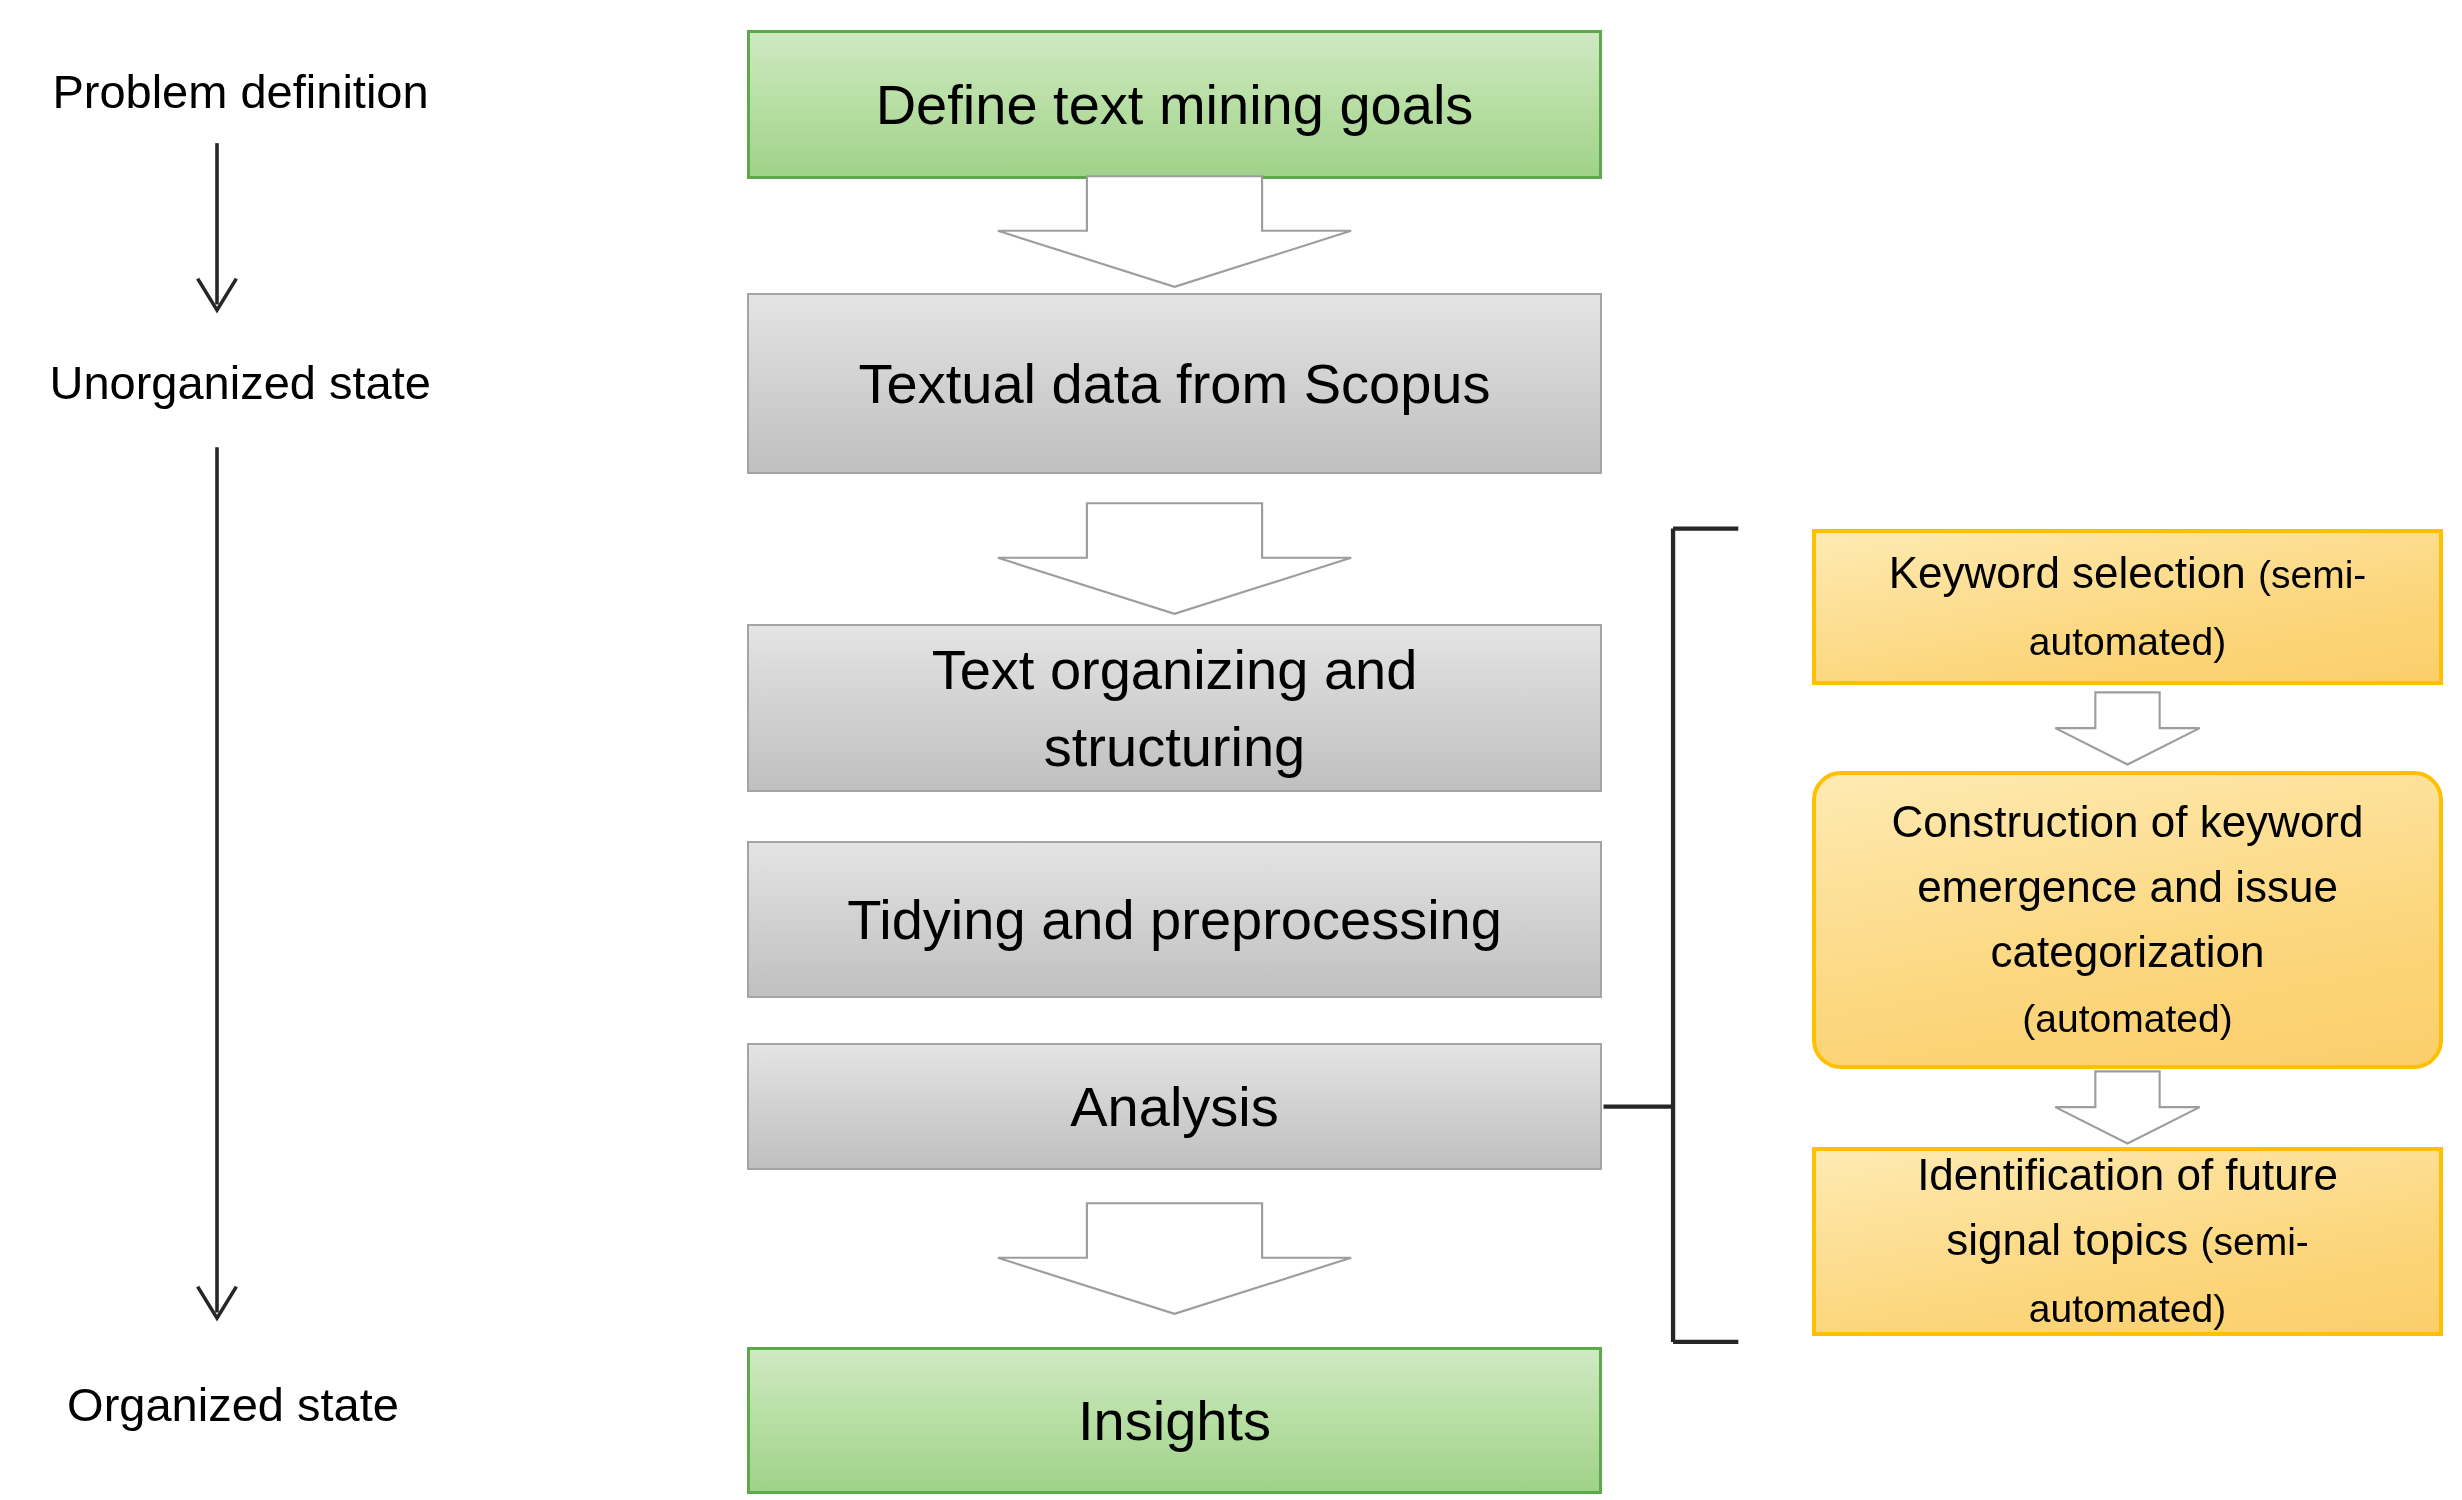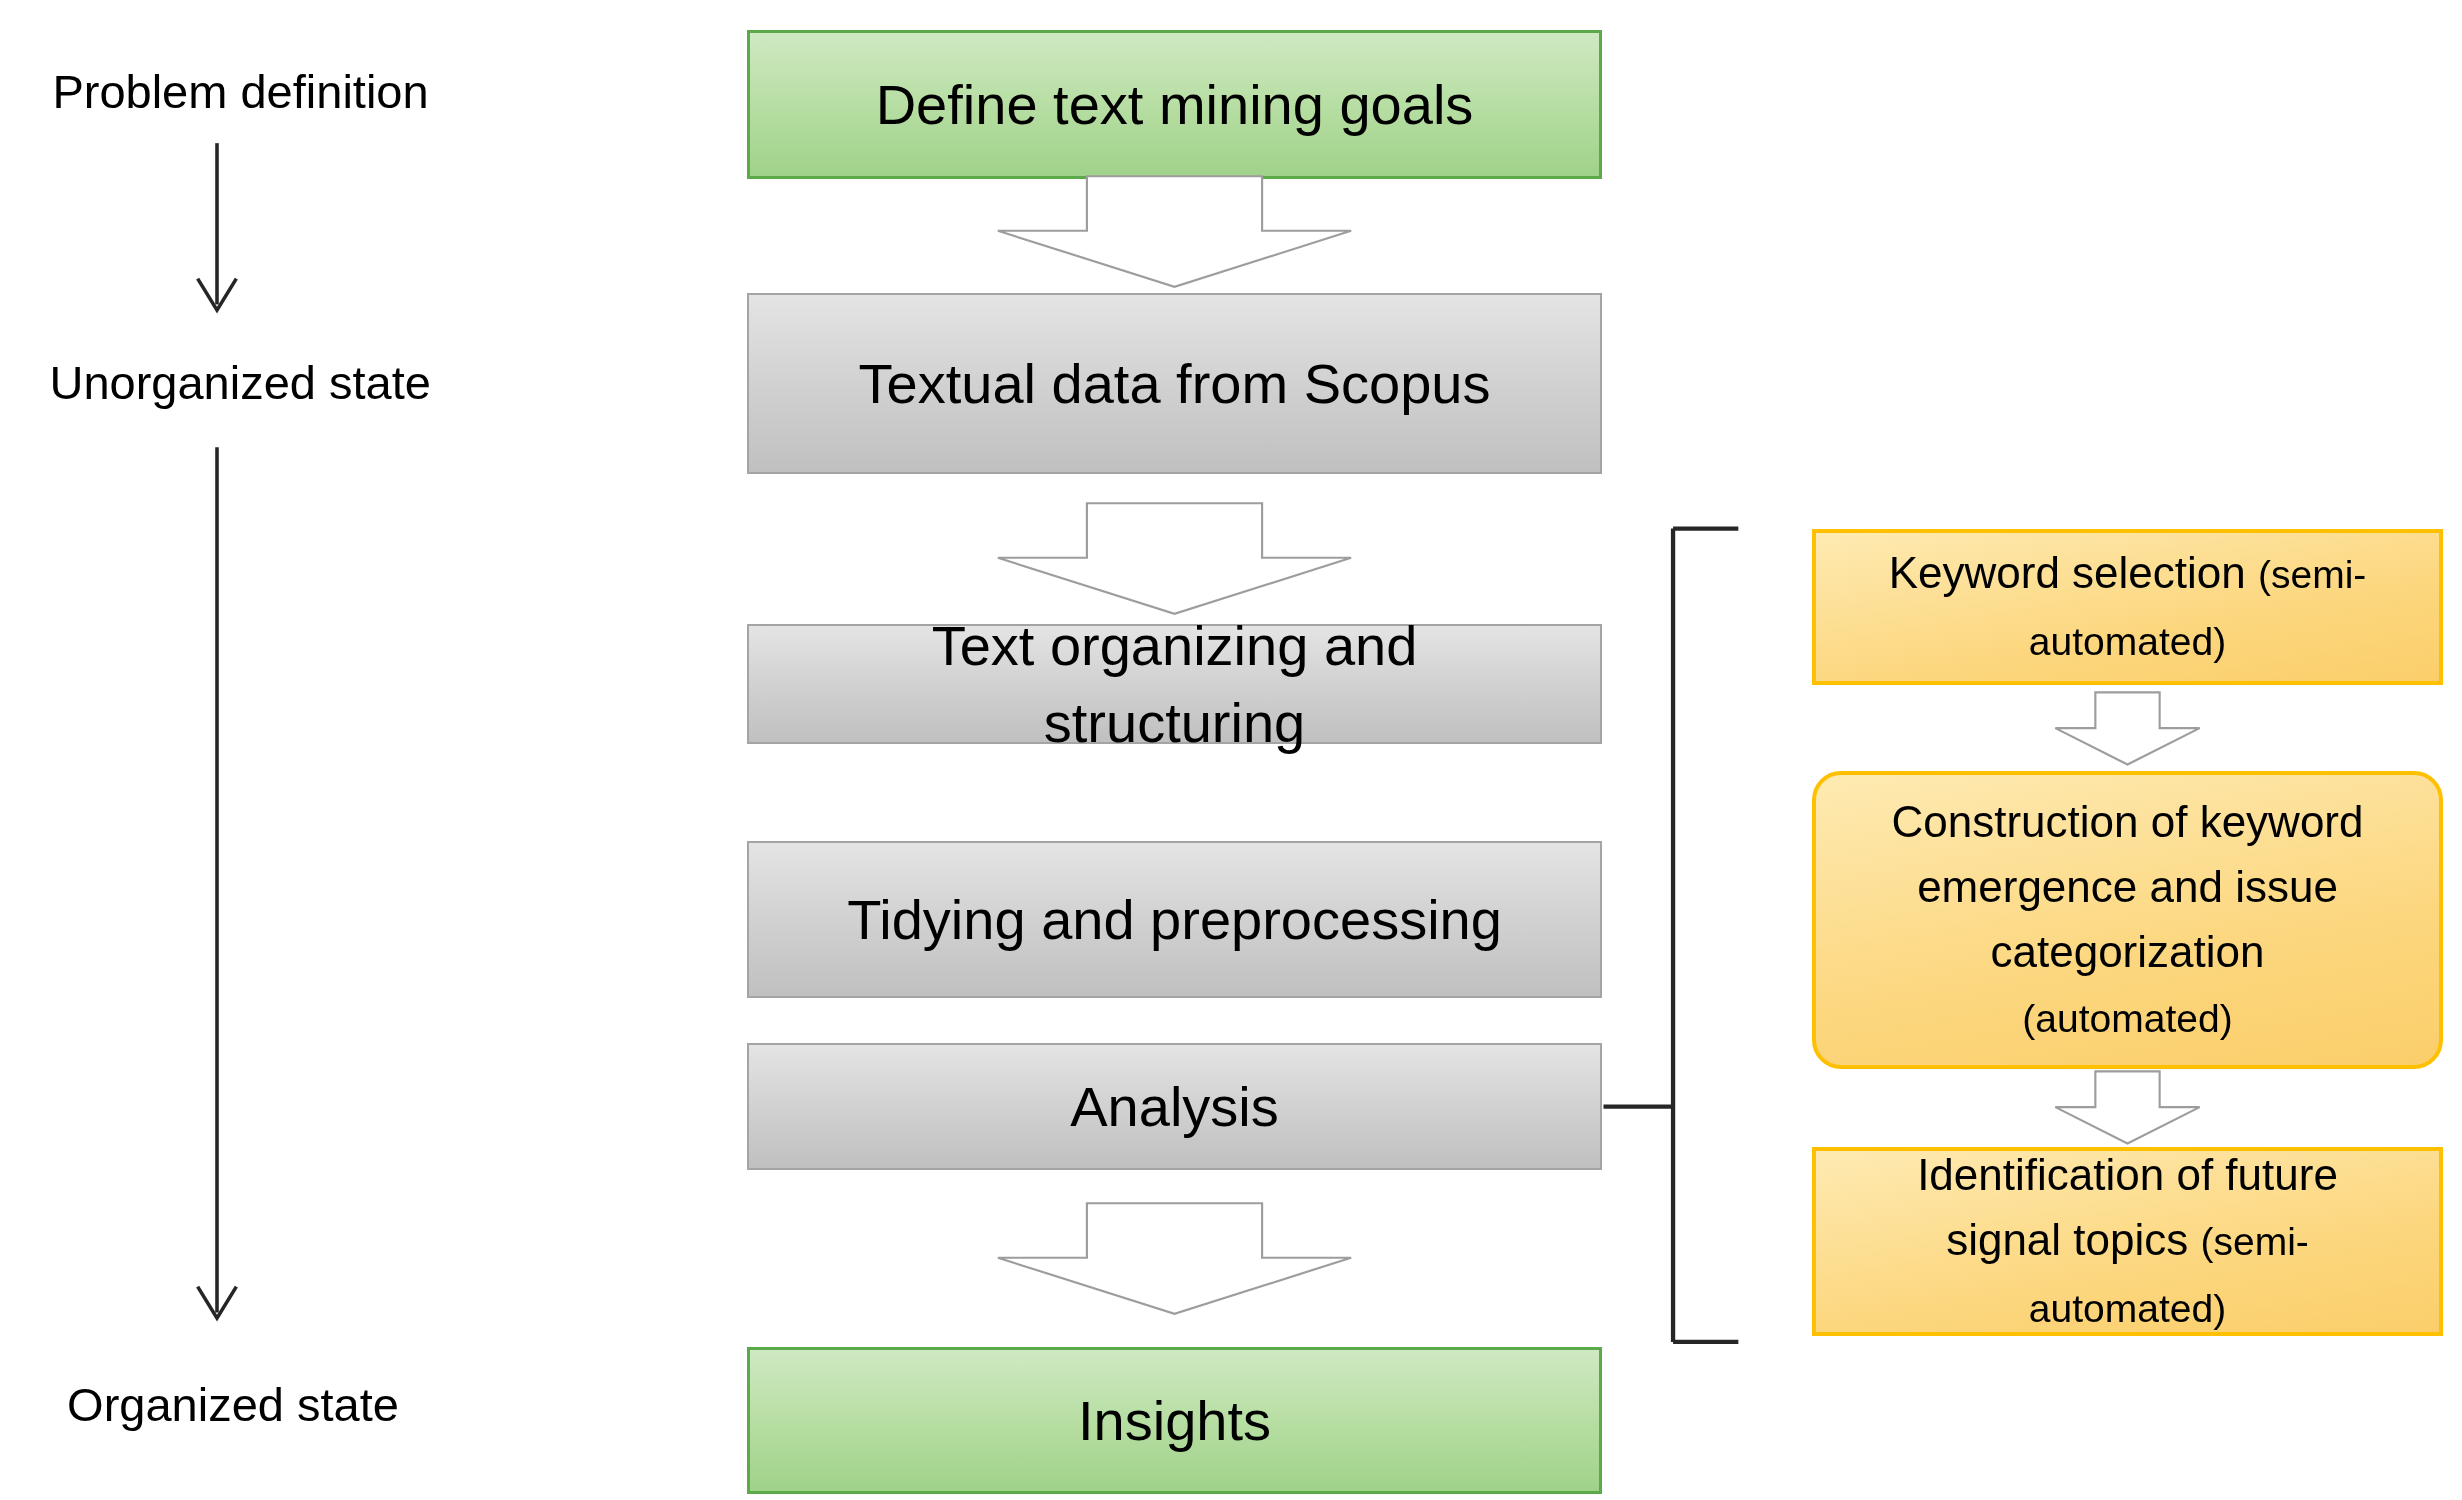--- a/index.html
+++ b/index.html
@@ -85,21 +85,21 @@
   <svg class="abs block-arrow" style="left:995px;top:174px;" width="359" height="115" viewBox="0 0 500 160">
     <polygon points="128,3 372,3 372,79 496,79 250,157 4,79 128,79"></polygon>
   </svg>
 
   <div class="abs flow-box gray" style="top:293px;height:181px;">Textual data from Scopus</div>
 
   <svg class="abs block-arrow" style="left:995px;top:501px;" width="359" height="115" viewBox="0 0 500 160">
     <polygon points="128,3 372,3 372,79 496,79 250,157 4,79 128,79"></polygon>
   </svg>
 
-  <div class="abs flow-box gray" style="top:624px;height:120px;">Text organizing and
+  <div class="abs flow-box gray" style="top:624px;height:168px;">Text organizing and
 structuring</div>
 
   <div class="abs flow-box gray" style="top:841px;height:157px;">Tidying and preprocessing</div>
 
   <div class="abs flow-box gray" style="top:1043px;height:127px;">Analysis</div>
 
   <svg class="abs block-arrow" style="left:995px;top:1201px;" width="359" height="115" viewBox="0 0 500 160">
     <polygon points="128,3 372,3 372,79 496,79 250,157 4,79 128,79"></polygon>
   </svg>
 

